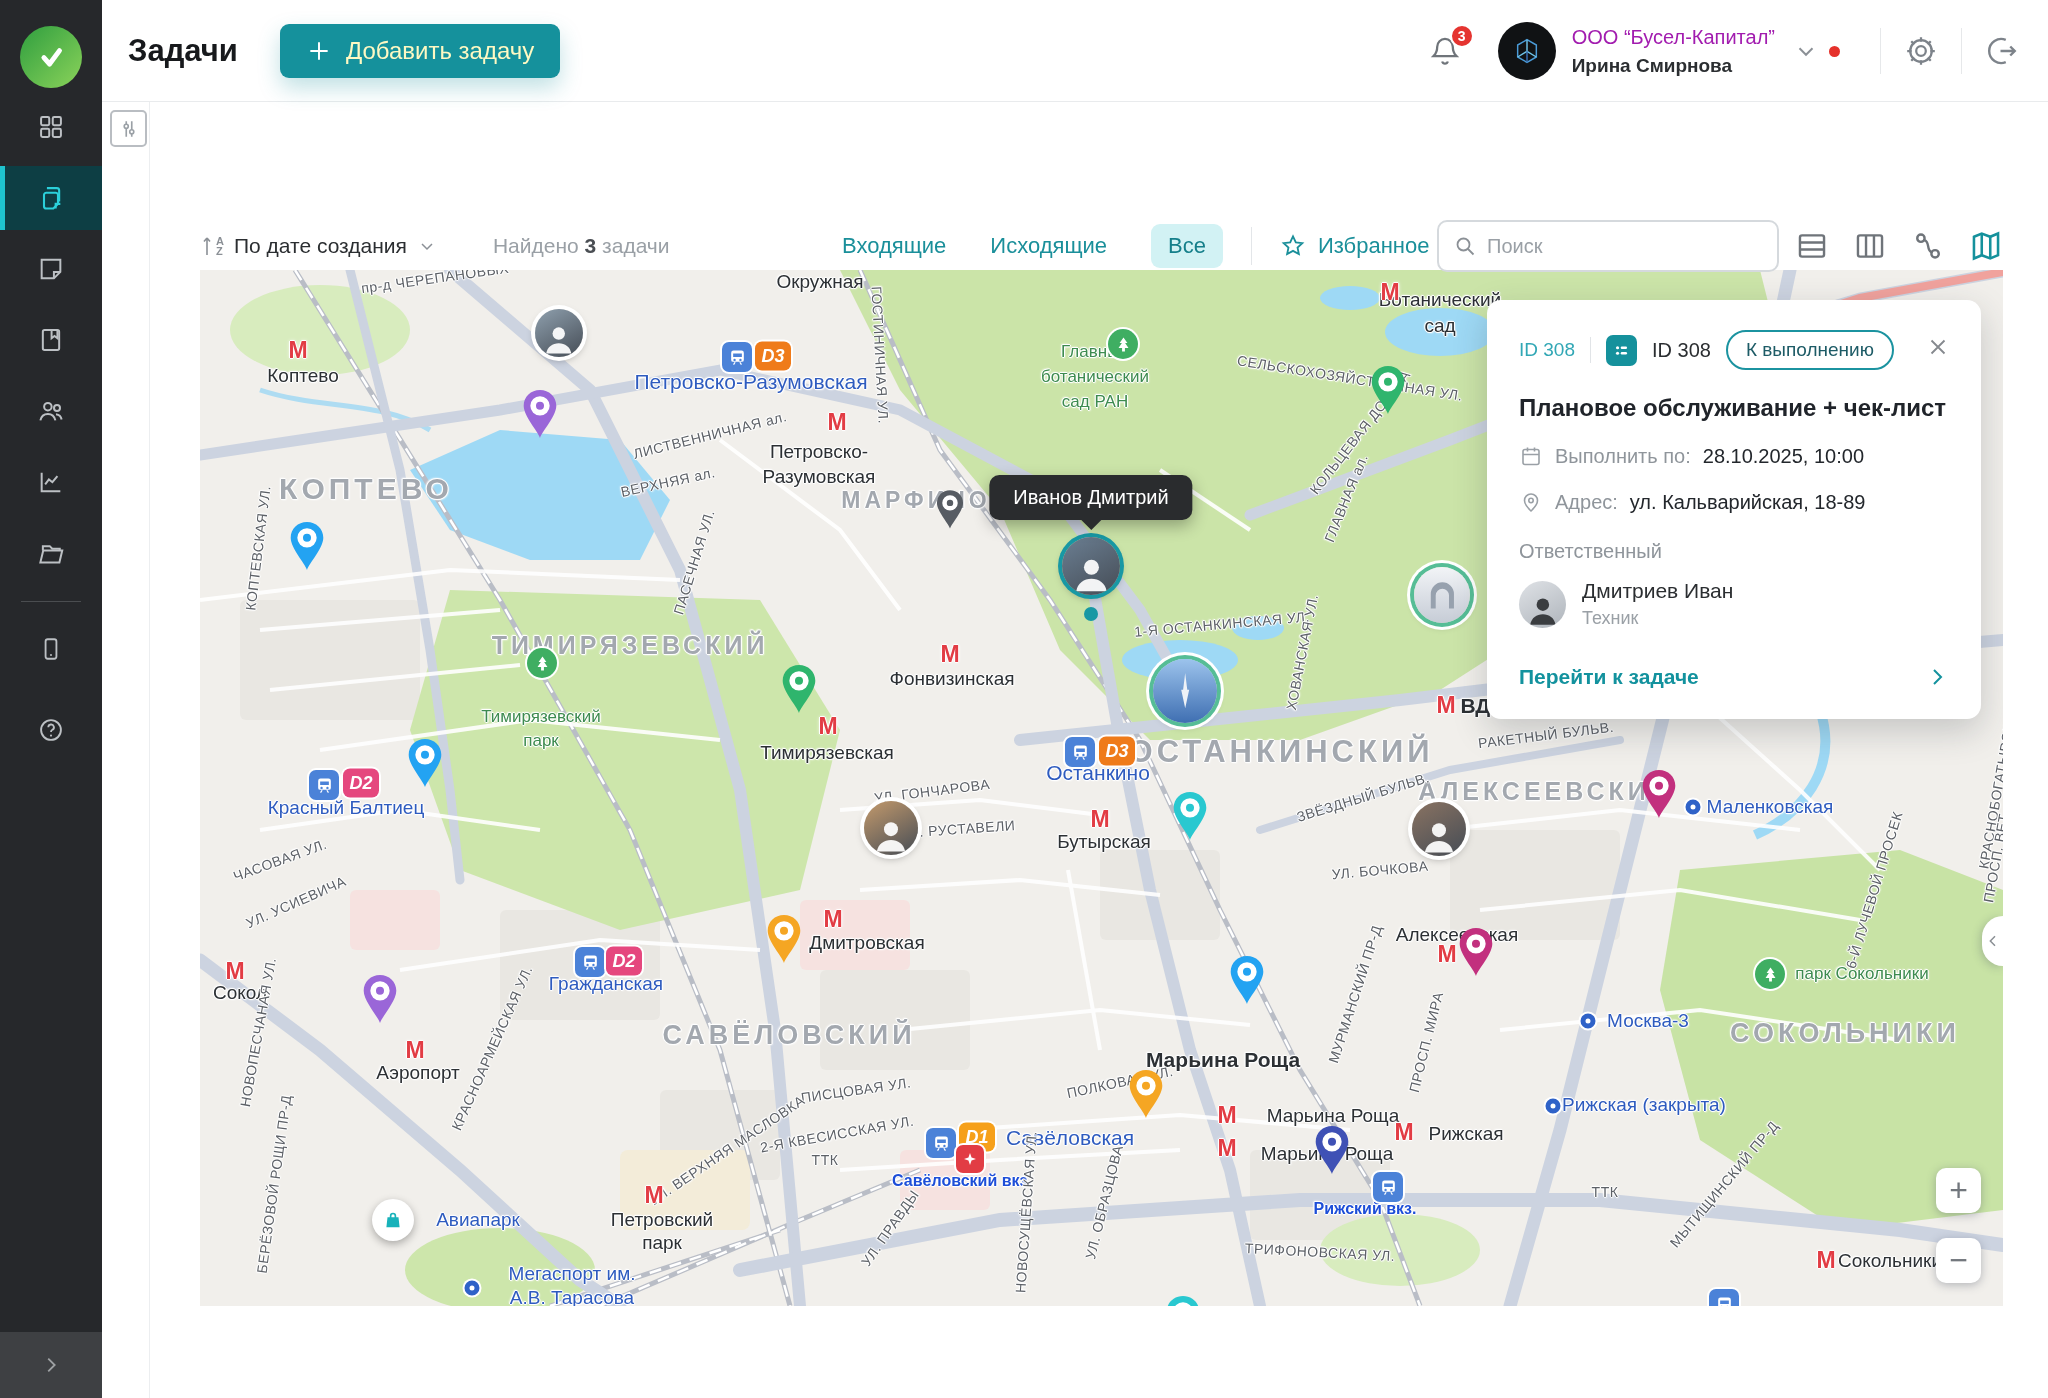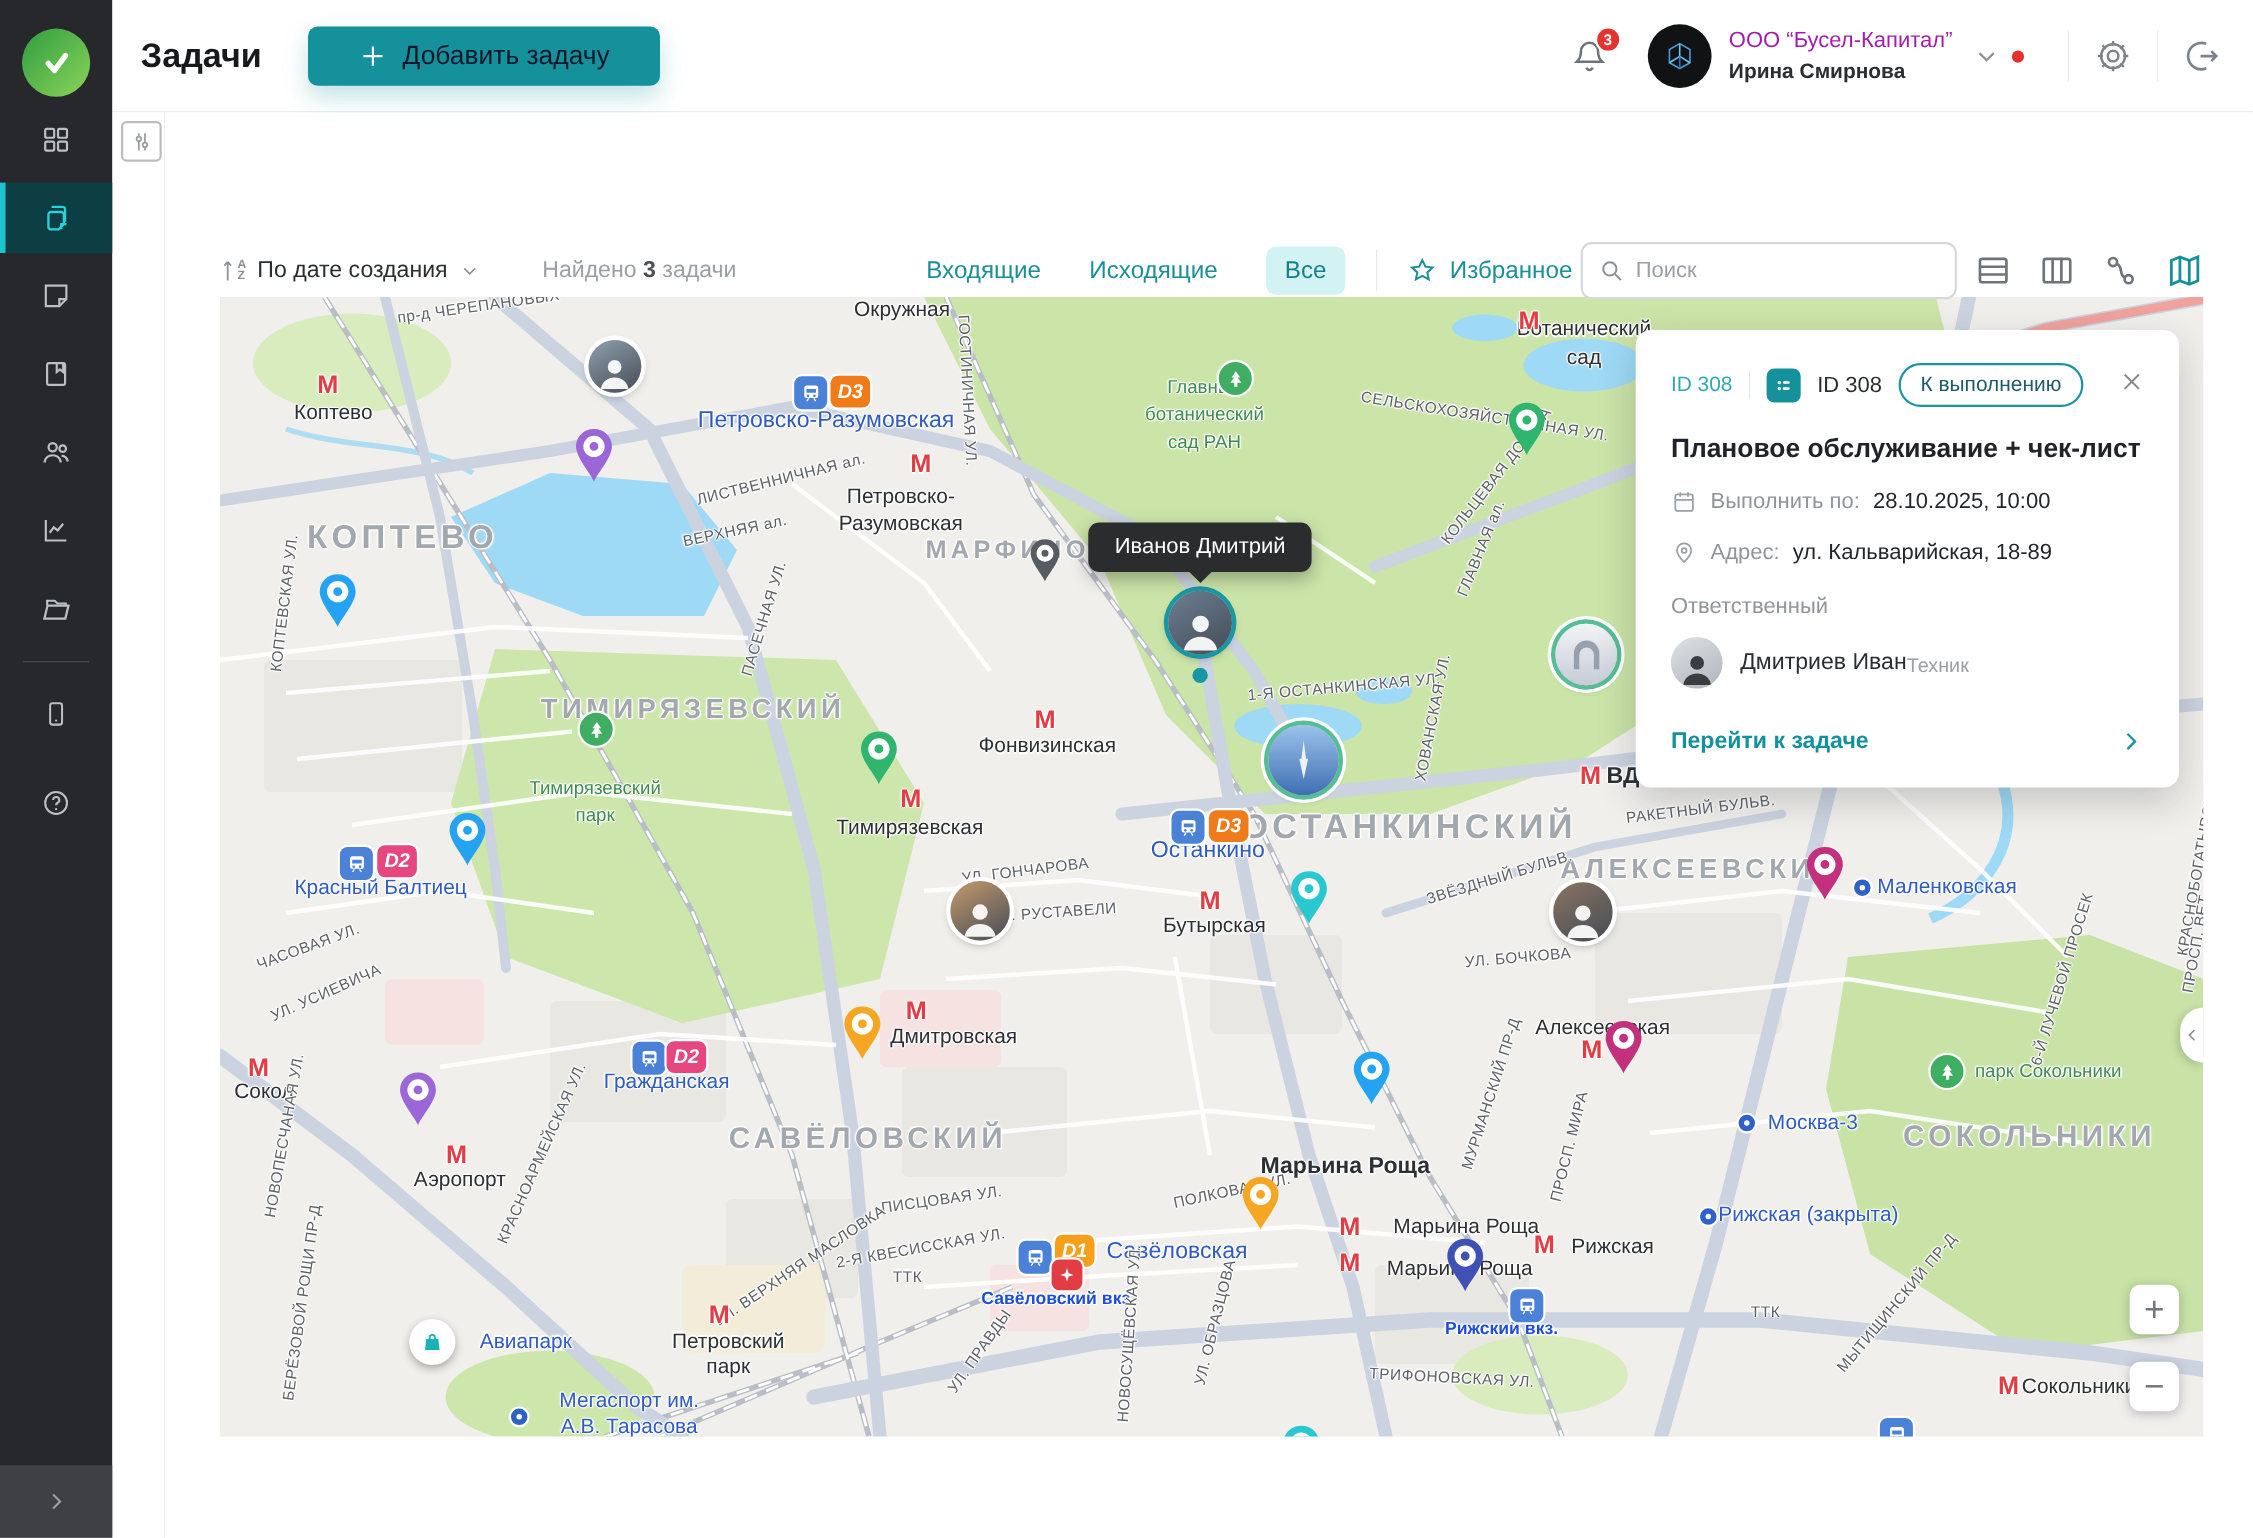--- a/index.html
+++ b/index.html
@@ -15,22 +15,22 @@
   .side-item.active { background:#0d3e44; }
   .side-item.active::before { content:""; position:absolute; left:0; top:0; width:5px; height:64px; background:#1fc3ce; }
   .side-div { position:absolute; left:21px; width:60px; height:1px; background:#4a4d50; }
   .side-expand { position:absolute; left:0; bottom:0; width:102px; height:66px; background:#3e4043;
     display:flex; align-items:center; justify-content:center; cursor:pointer; }
 
   
   .header { position:absolute; left:102px; top:0; width:1946px; height:102px; background:#fff;
     border-bottom:1px solid #e9ebed; z-index:15; display:flex; align-items:center; }
   .page-title { font-size:31px; font-weight:700; color:#17191c; margin-left:26px; }
-  .add-btn { margin-left:42px; height:54px; padding:0 46px; background:#15919c; border:none; border-radius:9px;
-    color:#0f172a; font-size:24px; font-family:inherit; display:flex; align-items:center; gap:14px; cursor:pointer;
+  .add-btn { margin-left:42px; height:54px; padding:0 26px; background:#15919c; border:none; border-radius:9px;
+    color:#fef9c3; font-size:24px; font-family:inherit; display:flex; align-items:center; gap:14px; cursor:pointer;
     box-shadow:0 10px 22px rgba(32,146,157,.28); }
   .hdr-right { position:absolute; right:24px; top:0; height:102px; display:flex; align-items:center; }
   .bell-wrap { position:relative; margin-right:36px; cursor:pointer; }
   .bell-badge { position:absolute; top:-10px; right:-12px; min-width:24px; height:24px; border-radius:12px;
     background:#e53430; color:#fff; font-size:14px; font-weight:700; display:flex; align-items:center;
     justify-content:center; border:2px solid #fff; padding:0 5px; }
   .org-avatar { width:58px; height:58px; border-radius:50%; background:#101214; display:flex; align-items:center;
     justify-content:center; margin-right:16px; }
   .org-texts { display:flex; flex-direction:column; gap:6px; margin-right:18px; }
   .org-name { font-size:20px; color:#a21caf; }
@@ -887,21 +887,21 @@
         <span class="row-value">ул. Кальварийская, 18-89</span>
       </div>
       <div class="resp-label">Ответственный</div>
       <div class="resp-row">
         <span class="resp-av">
           <svg viewBox="0 0 24 24">
               <circle cx="12" cy="8.5" r="4.2" fill="#3a3d40"></circle>
               <path d="M3.5 22c.8-4.6 4.3-7 8.5-7s7.7 2.4 8.5 7z" fill="#3a3d40"></path>
             </svg>
         </span>
-        <span style="display:flex;">
+        <span style="display:flex;flex-direction:column">
           <span class="resp-name">Дмитриев Иван</span>
           <span class="resp-role">Техник</span>
         </span>
       </div>
       <div class="card-link">
         <span>Перейти к задаче</span>
         <span style="display:flex">
             <svg width="24" height="24" viewBox="0 0 24 24" fill="none" stroke="#13929e" stroke-width="2">
               <path d="M9 5l7 7-7 7"></path>
             </svg>

